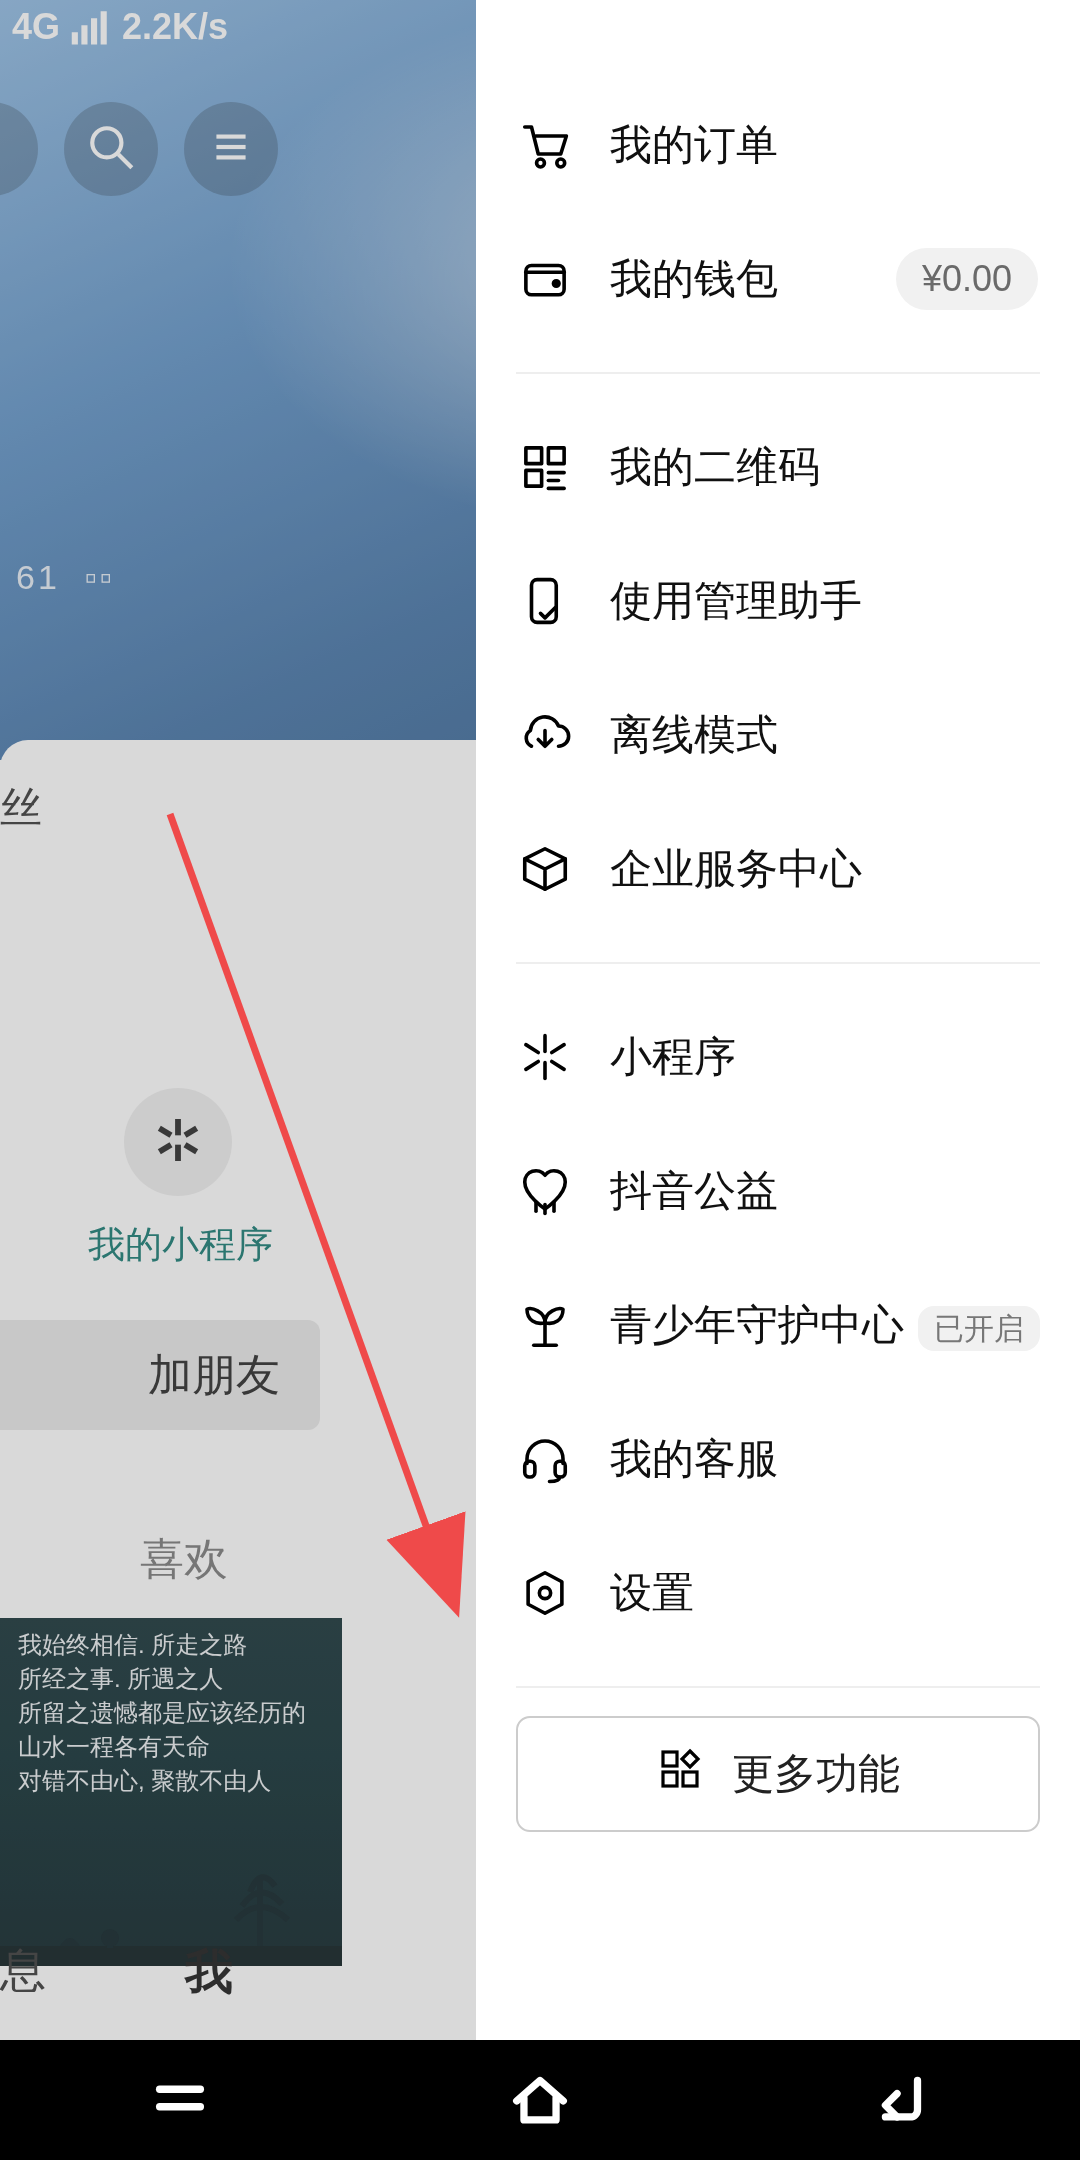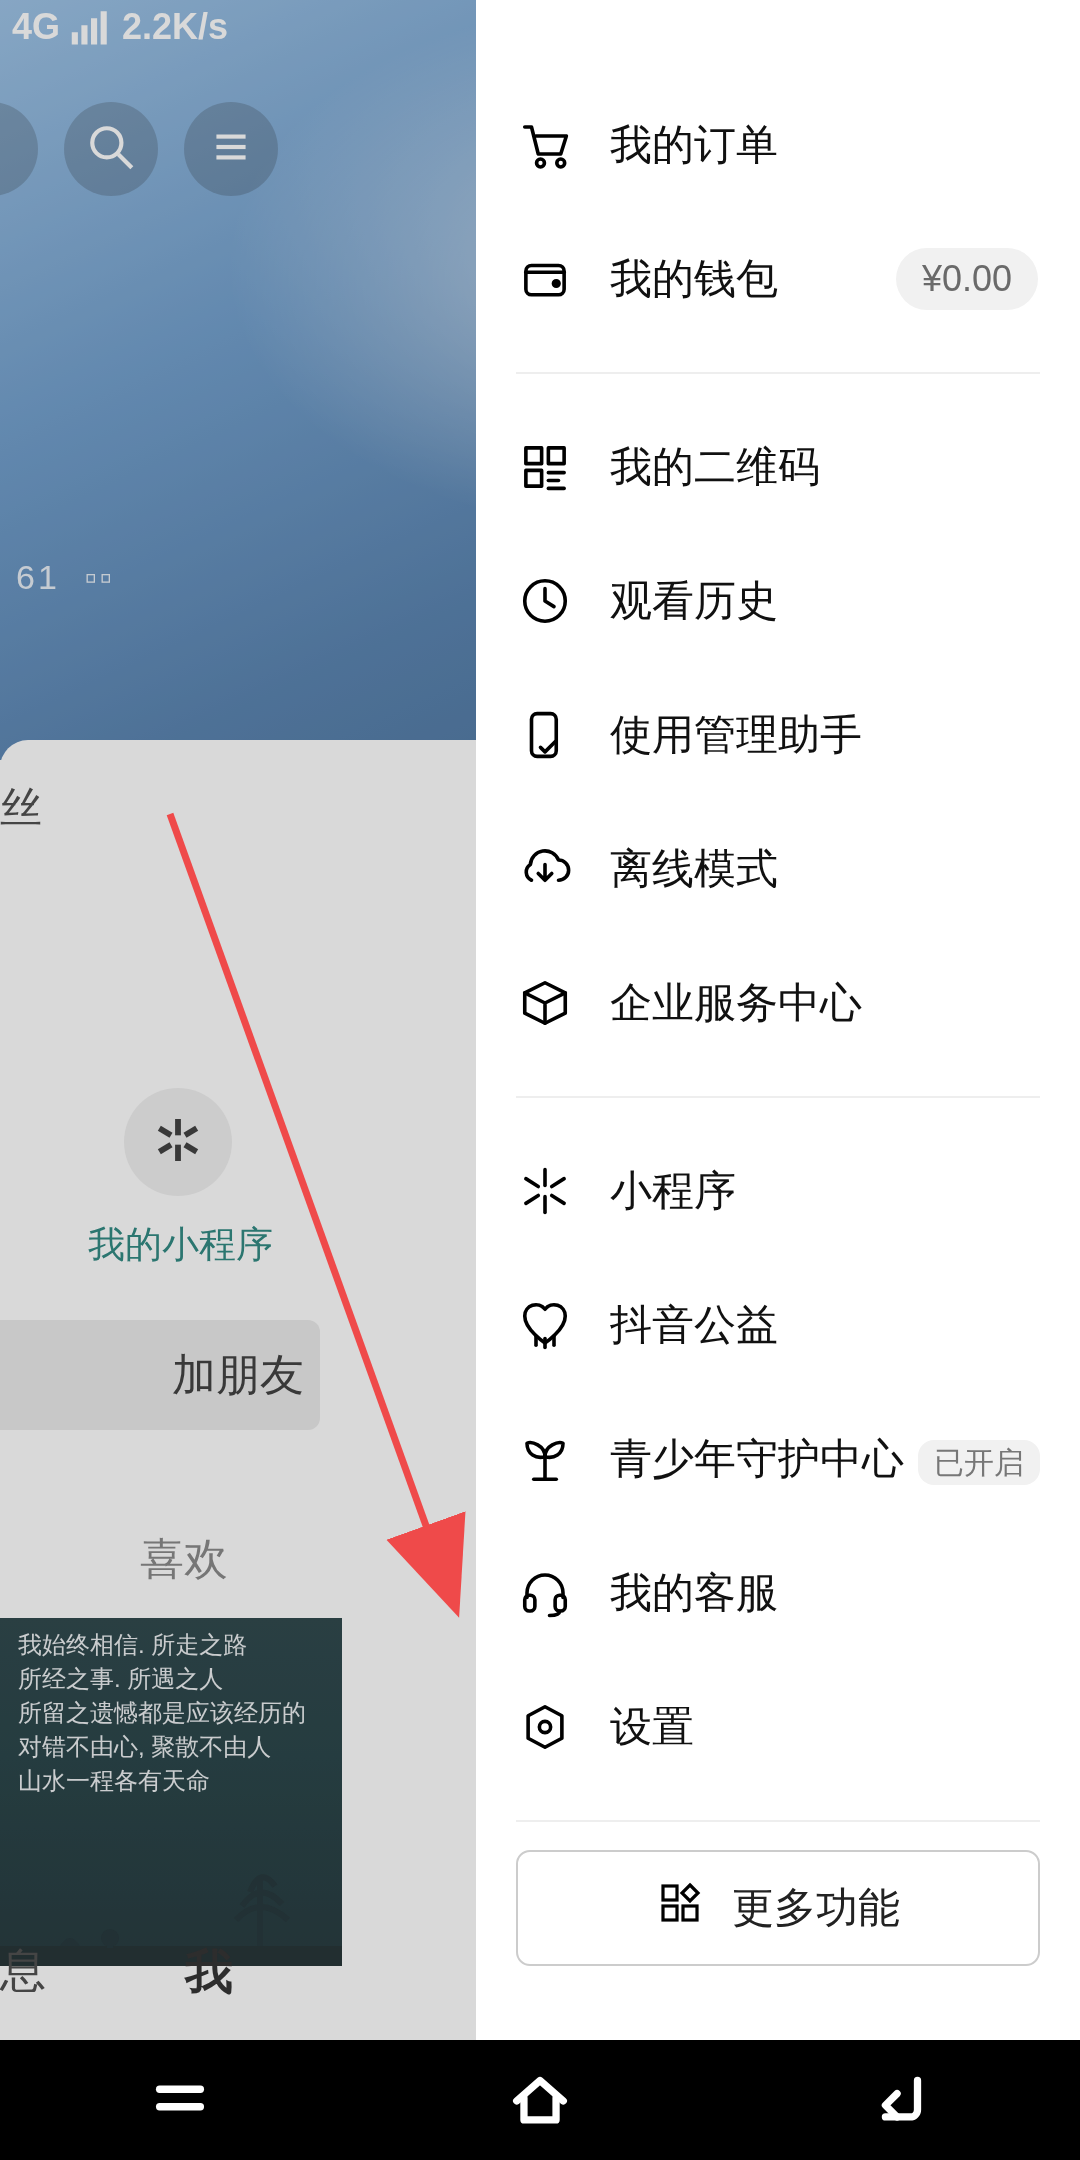--- a/index.html
+++ b/index.html
@@ -22,21 +22,21 @@
   .circ-partial{width:60px;height:94px;margin-left:-60px;border-radius:0 47px 47px 0;background:rgba(0,0,0,.20);}
 
   .fan-count{position:absolute;top:558px;left:16px;color:rgba(255,255,255,.85);font-size:34px;letter-spacing:3px;}
 
   .bg-dim{position:absolute;inset:0;background:rgba(120,120,120,.28);z-index:6;}
 
   .fans-label{position:absolute;top:780px;left:0;font-size:42px;color:#333;z-index:5;}
   .mini-circle{position:absolute;top:1088px;left:124px;width:108px;height:108px;border-radius:50%;background:#eee;display:flex;align-items:center;justify-content:center;z-index:5;}
   .mini-circle svg{width:56px;height:56px;stroke:#222;stroke-width:5;fill:none;}
   .mini-label{position:absolute;top:1220px;left:88px;font-size:37px;color:#0f766e;z-index:5;}
-  .add-friend-bar{position:absolute;top:1320px;left:0;width:320px;height:110px;background:#e8e8e8;border-radius:0 12px 12px 0;display:flex;align-items:center;justify-content:flex-end;padding-right:16px;font-size:44px;color:#222;z-index:5;}
+  .add-friend-bar{position:absolute;top:1320px;left:0;width:320px;height:110px;background:#e8e8e8;border-radius:0 12px 12px 0;display:flex;align-items:center;justify-content:flex-end;padding-right:40px;font-size:44px;color:#222;z-index:5;}
   .like-tab{position:absolute;top:1530px;left:140px;font-size:44px;color:#777;z-index:5;}
 
   .thumb{position:absolute;top:1618px;left:0;width:342px;height:348px;z-index:5;
     background:linear-gradient(180deg,#0d2a2f 0%,#06262b 40%,#031a1f 100%);overflow:hidden;}
   .thumb-text{position:absolute;top:10px;left:18px;right:18px;color:#eaeef0;font-size:24px;line-height:34px;}
   .thumb-scene{position:absolute;bottom:0;left:0;right:0;height:120px;}
 
   .msg-tab{position:absolute;top:1940px;left:0;font-size:46px;color:#333;z-index:5;}
   .me-tab{position:absolute;top:1940px;left:185px;font-size:48px;font-weight:700;color:#111;z-index:5;}
 
@@ -106,22 +106,22 @@
         <span>加朋友</span>
       </div>
 
     <div class="like-tab">喜欢</div>
 
     <div class="thumb">
       <div class="thumb-text">
         <div>我始终相信. 所走之路</div>
         <div>所经之事. 所遇之人</div>
         <div>所留之遗憾都是应该经历的</div>
+        <div>山水一程各有天命</div>
         <div>对错不由心, 聚散不由人</div>
-        <div>山水一程各有天命</div>
       </div>
       <svg class="thumb-scene" viewBox="0 0 342 120" preserveAspectRatio="none">
         <rect x="0" y="100" width="342" height="20" fill="#021216"></rect>
         <path d="M260 100 L260 30 M250 46 Q260 20 275 40 M242 60 Q260 34 282 58 M236 74 Q260 48 288 74" stroke="#02171c" stroke-width="6" fill="none"></path>
         <circle cx="110" cy="92" r="9" fill="#02171c"></circle>
         <rect x="107" y="92" width="6" height="10" fill="#02171c"></rect>
         <path d="M60 100 Q70 84 80 100" fill="#02171c"></path>
       </svg>
     </div>
 
@@ -179,29 +179,20 @@
               <rect x="27" y="7" width="14" height="14"></rect>
               <rect x="7" y="27" width="14" height="14"></rect>
               <line x1="27" y1="29" x2="41" y2="29"></line>
               <line x1="27" y1="36" x2="36" y2="36"></line>
               <line x1="27" y1="43" x2="41" y2="43"></line>
             </svg>
           </span>
         <span class="mi-label">我的二维码</span>
       </div>
 
-      <div class="menu-item">
-        <span class="mi-icon">
-            <svg viewBox="0 0 48 48">
-              <circle cx="24" cy="24" r="18"></circle>
-              <path d="M24 13v11l8 5"></path>
-            </svg>
-          </span>
-        <span class="mi-label">观看历史</span>
-      </div>
 
       <div class="menu-item">
         <span class="mi-icon">
             <svg viewBox="0 0 48 48">
               <rect x="12" y="5" width="22" height="38" rx="5"></rect>
               <path d="M20 35l4 4 9-9"></path>
             </svg>
           </span>
         <span class="mi-label">使用管理助手</span>
       </div>

